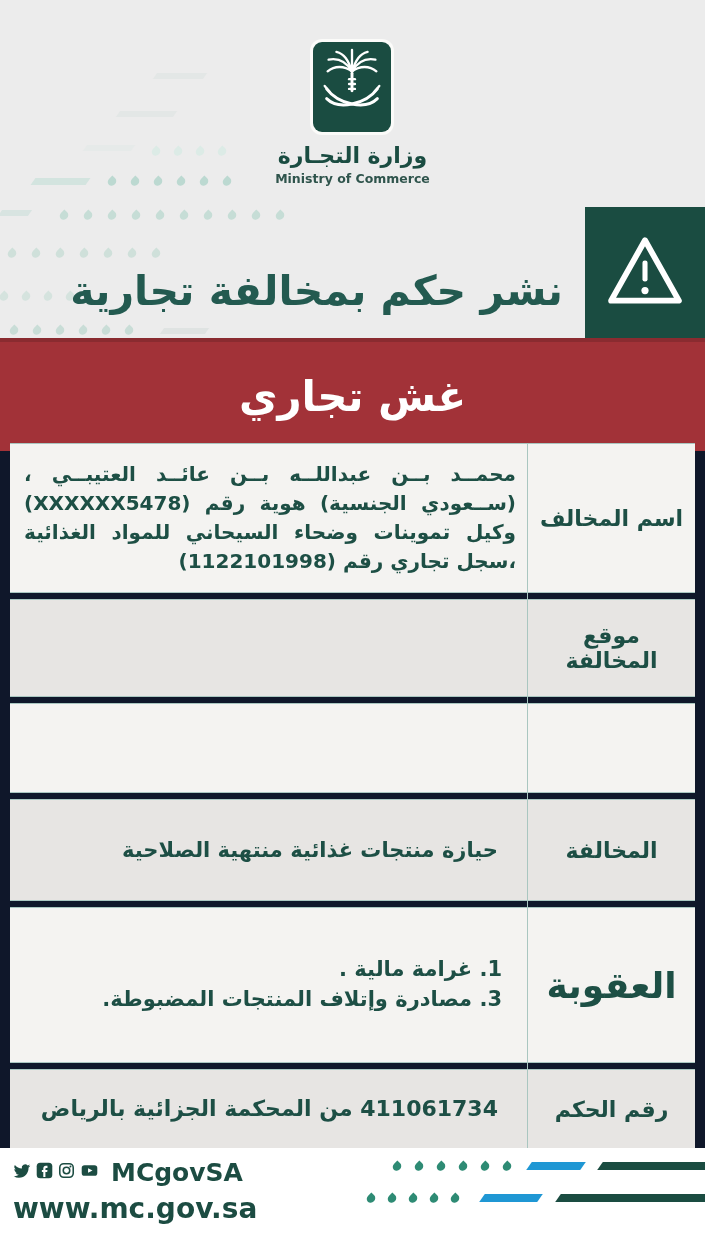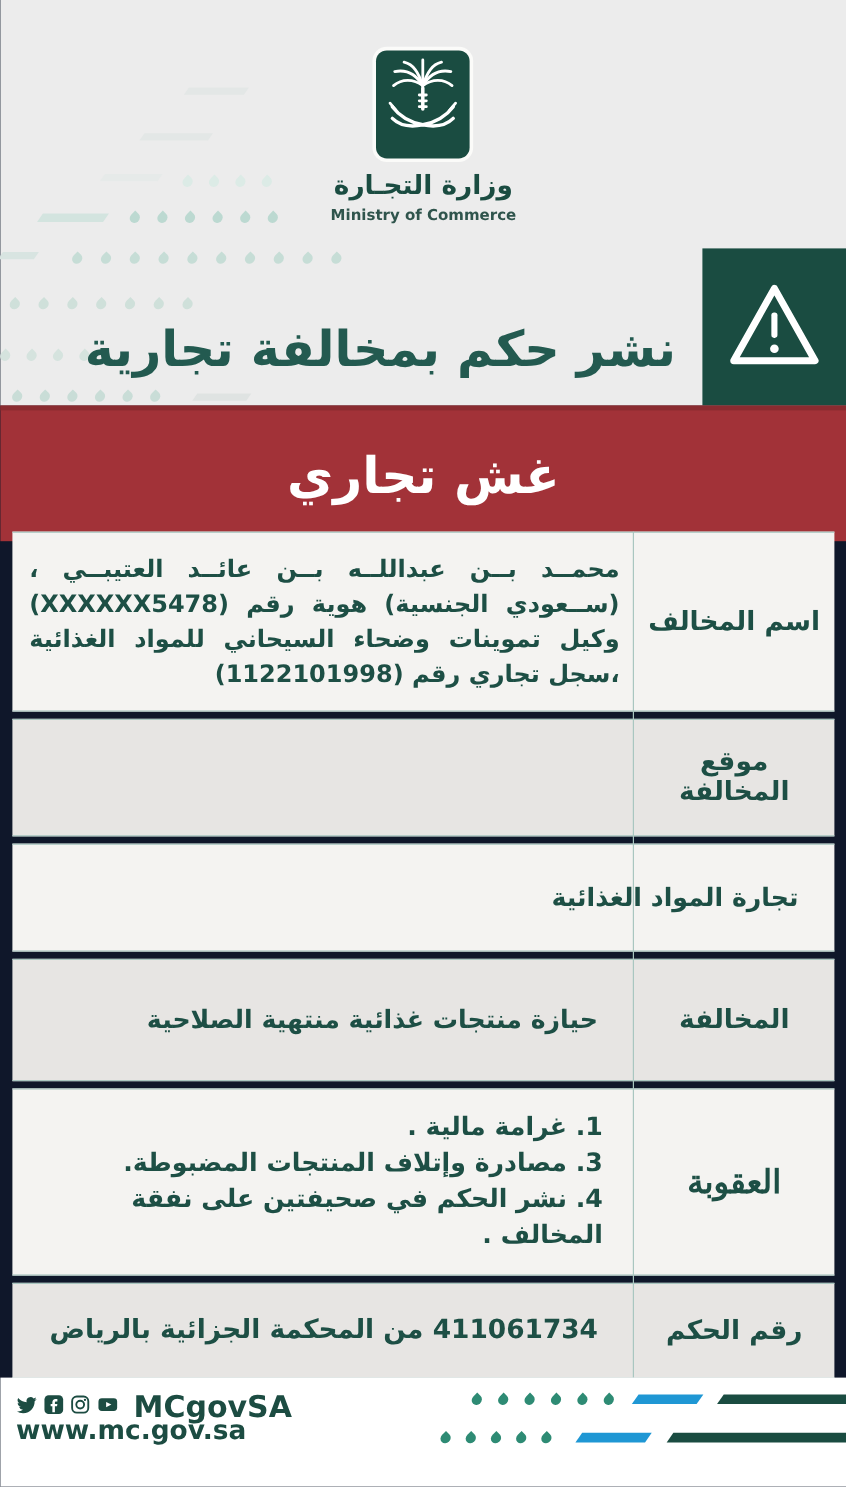--- a/index.html
+++ b/index.html
@@ -40,29 +40,29 @@
   .vrow.shade{background:#e7e5e3;}
   .lbl{width:167px;flex:0 0 167px;display:flex;align-items:center;justify-content:center;
        text-align:center;font-weight:bold;font-size:22px;color:#1d4f45;padding:6px 10px;box-sizing:border-box;}
   .val{flex:1;display:flex;align-items:center;border-radius:26px;}
   .val-text{width:100%;text-align:right;font-weight:bold;color:#1d4f45;font-size:21px;
             padding:8px 30px 8px 18px;box-sizing:border-box;line-height:1.35;}
   .r1{min-height:150px;} .r2{min-height:98px;} .r3{min-height:90px;}
   .r4{min-height:102px;} .r5{min-height:156px;} .r6{min-height:80px;}
   .r1 .val-text{text-align:justify;text-justify:inter-word;padding:10px 12px 10px 14px;
                 font-size:20px;line-height:1.46;}
-  .r5 .lbl{font-size:27px;font-family:Liberation Serif, serif;}
+  .r5 .lbl{font-size:36px;}
   .r5 .val-text{padding:10px 26px 10px 12px;line-height:1.42;}
   .r6 .val-text{font-size:22px;}
 
   
   .footer{position:absolute;top:1148px;left:0;right:0;bottom:0;background:#ffffff;}
   .social-row{position:absolute;left:13px;top:10px;display:flex;align-items:center;gap:5px;direction:ltr;}
   .handle{font-size:25px;font-weight:bold;color:#1c4c42;margin-left:7px;}
-  .website{position:absolute;left:13px;top:32px;font-size:22px;font-weight:bold;
+  .website{position:absolute;left:13px;top:44px;font-size:28px;font-weight:bold;
            color:#1c4c42;direction:ltr;}
   .f-dash{position:absolute;height:8px;transform:skewX(-35deg);}
 </style>
 </head>
 <body>
 
 <div class="page">
 
   <div class="top-section">
 
@@ -170,39 +170,35 @@
       <div class="val">
         <div class="val-text">محمــد بــن عبداللــه بــن عائــد العتيبــي ، (ســعودي الجنسية) هوية رقم (XXXXXX5478) وكيل تموينات وضحاء السيحاني للمواد الغذائية ،سجل تجاري رقم (1122101998)</div>
       </div>
     </div>
 
     <div class="vrow shade r2">
       <div class="lbl">موقع المخالفة</div>
     </div>
 
     <div class="vrow light r3">
-      <div class="val">
-        <div class="val-text">تجارة المواد الغذائية</div>
-      </div>
     </div>
 
     <div class="vrow shade r4">
       <div class="lbl">المخالفة</div>
       <div class="val">
         <div class="val-text">حيازة منتجات غذائية منتهية الصلاحية</div>
       </div>
     </div>
 
     <div class="vrow light r5">
       <div class="lbl">العقوبة</div>
       <div class="val">
         <div class="val-text">
           <div>1. غرامة مالية .</div>
           <div>3. مصادرة وإتلاف المنتجات المضبوطة.</div>
-          <div>4. نشر الحكم في صحيفتين على نفقة المخالف .</div>
         </div>
       </div>
     </div>
 
     <div class="vrow shade r6">
       <div class="lbl">رقم الحكم</div>
       <div class="val">
         <div class="val-text">411061734 من المحكمة الجزائية بالرياض</div>
       </div>
     </div>

